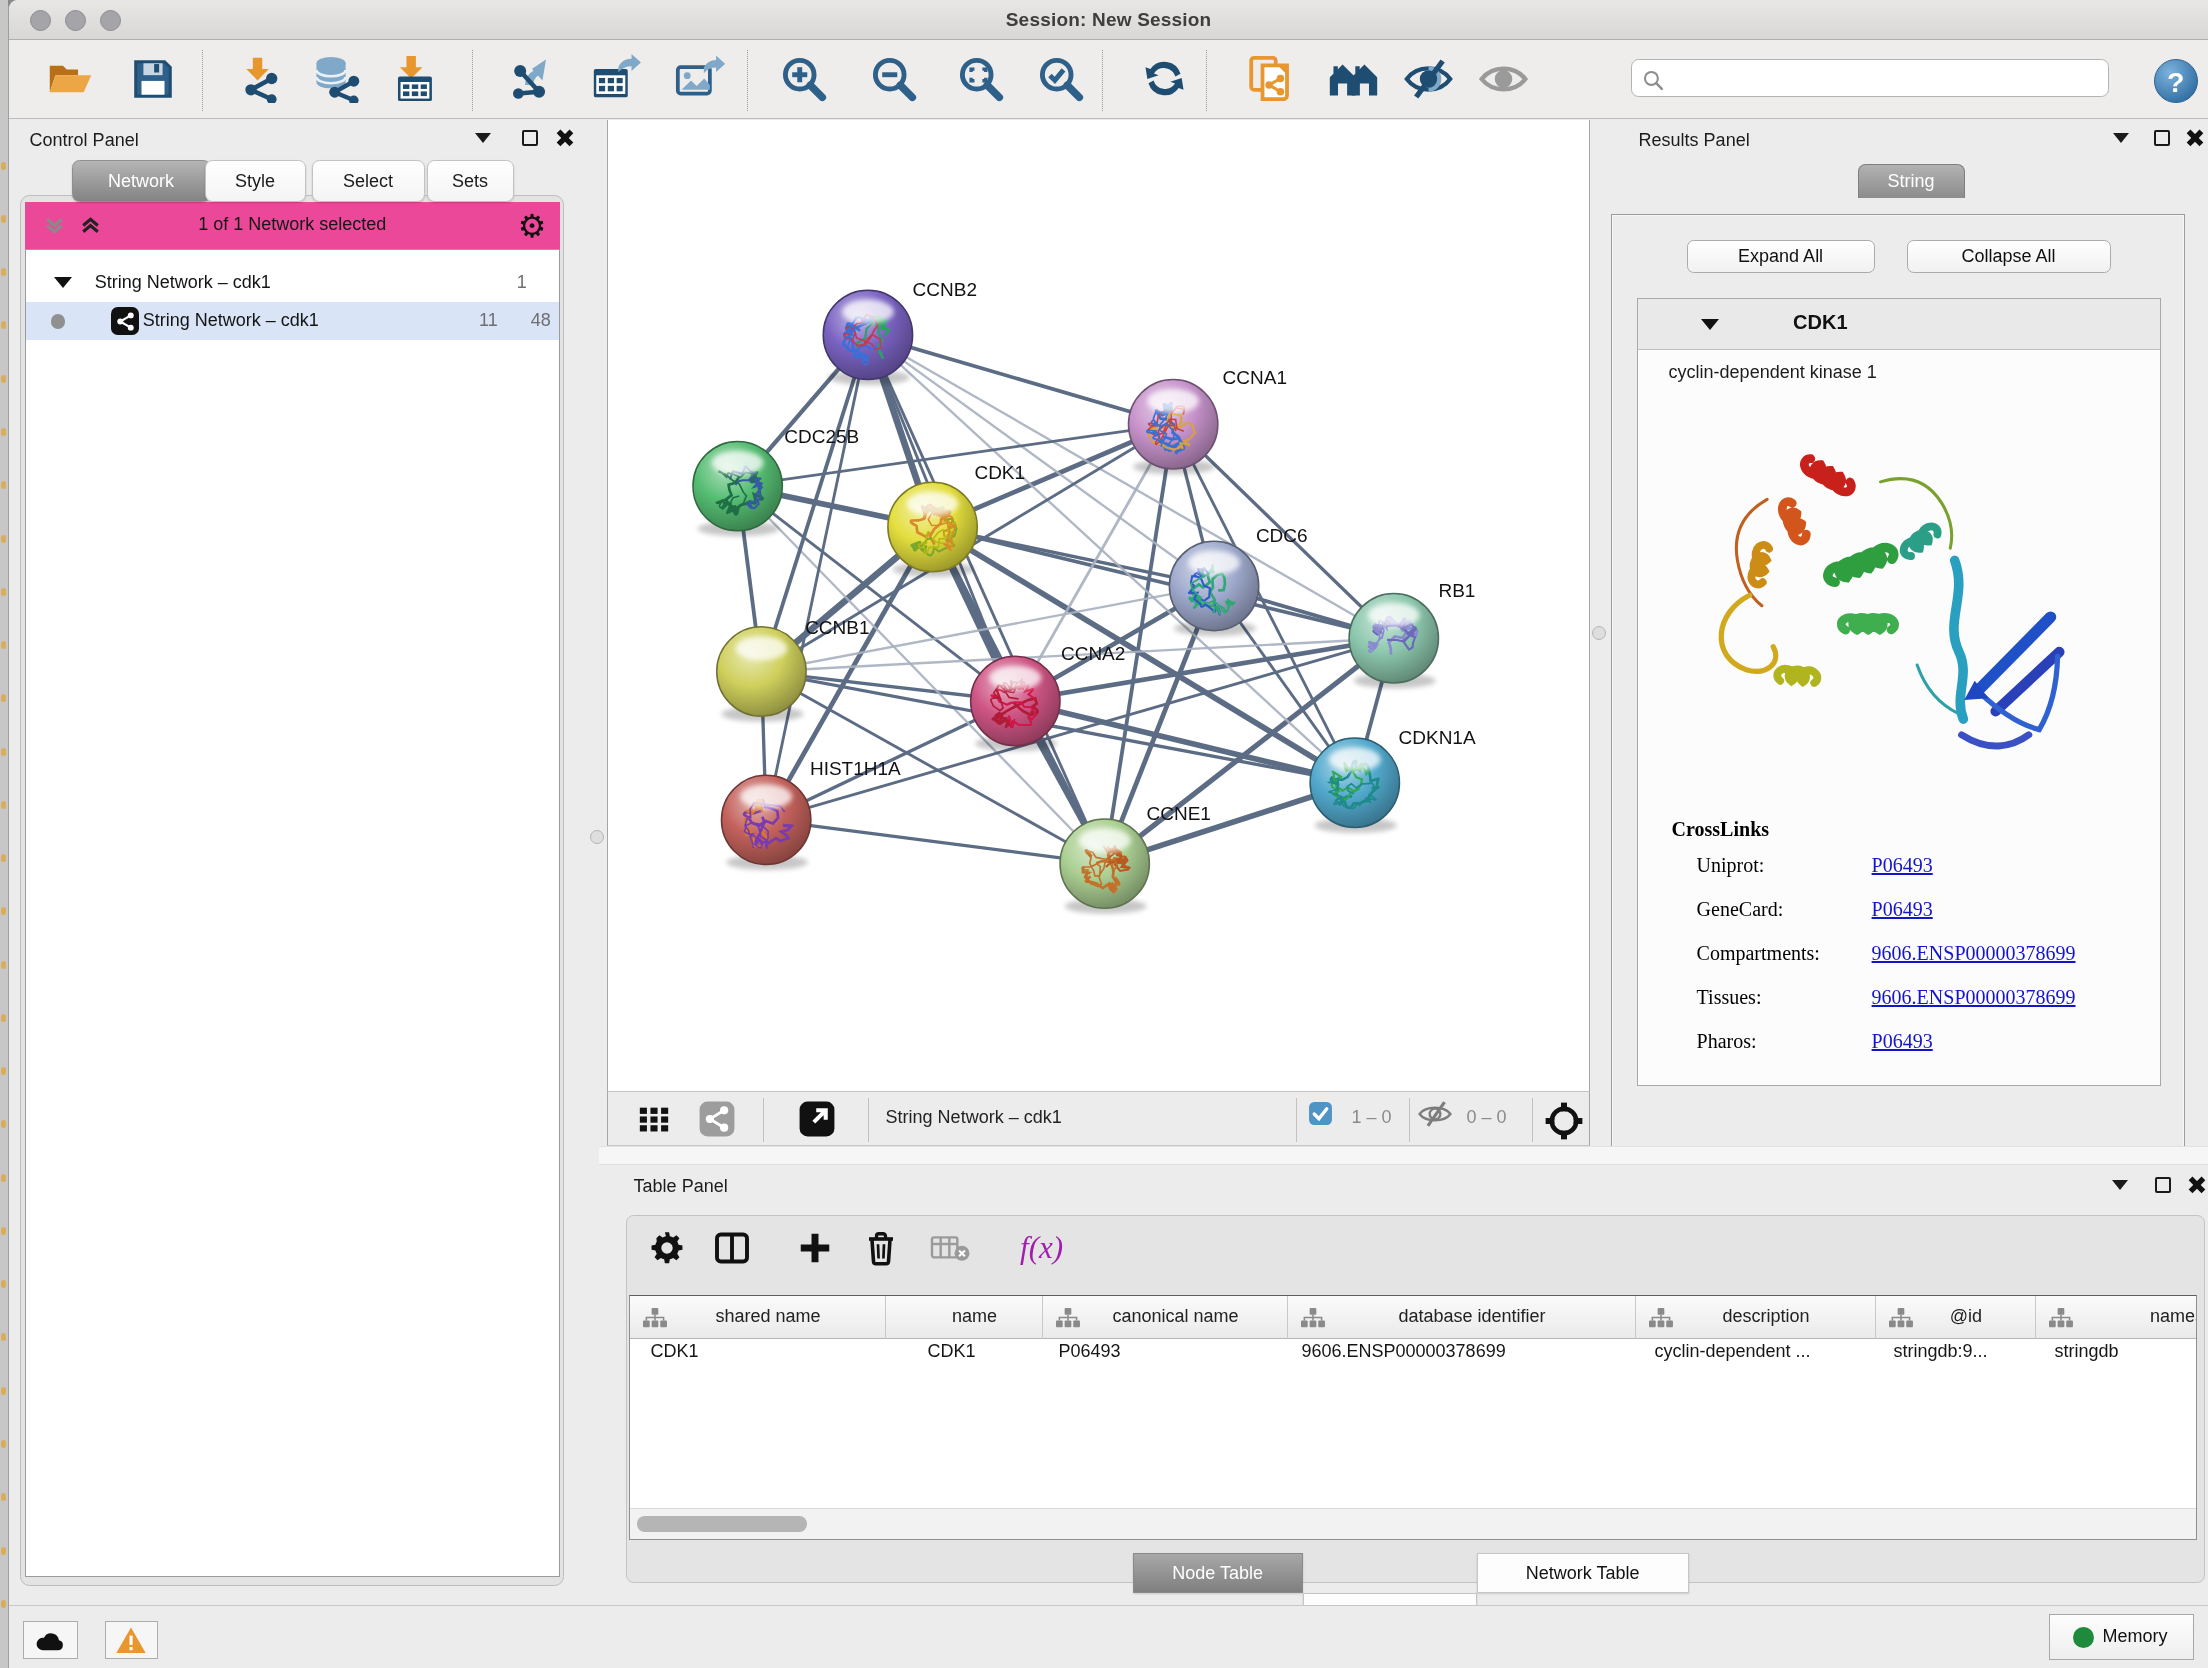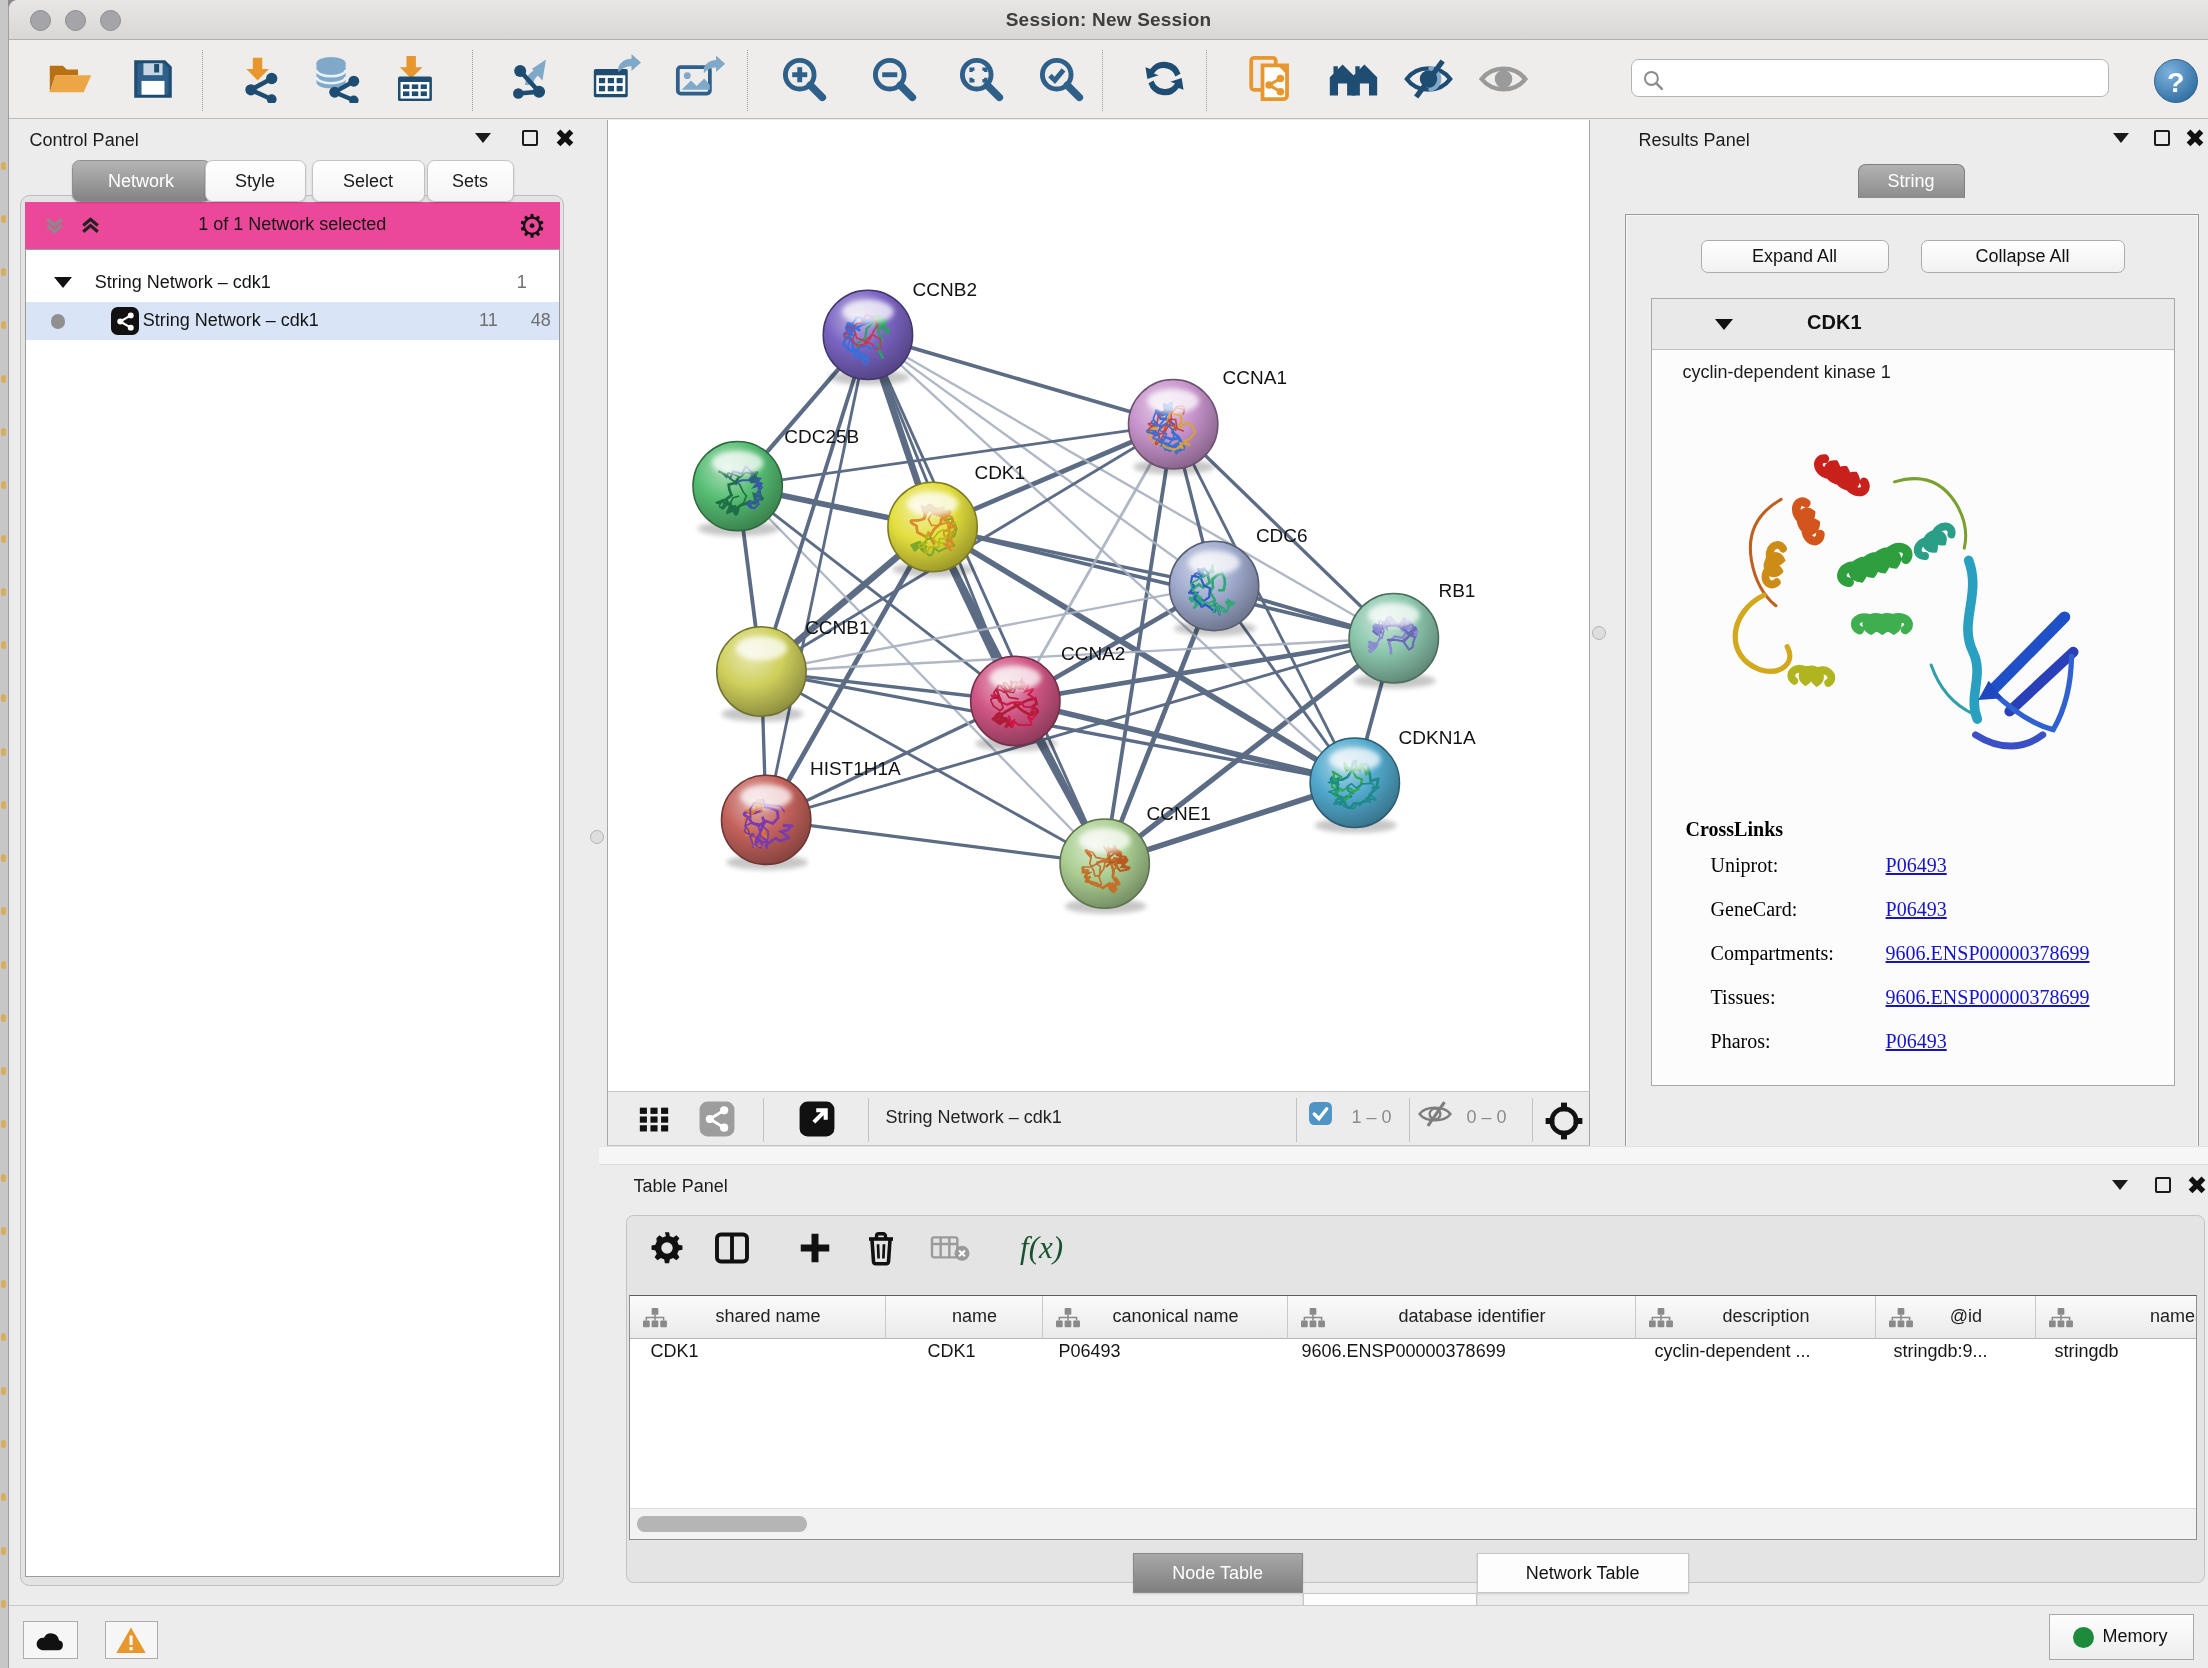--- a/index.html
+++ b/index.html
@@ -70,21 +70,21 @@
   
   .split-dot { width:14.3px; height:14.3px; border-radius:50%; background:#dedede; border:1px solid #b4b4b4; }
 
   
   #results-panel { left:1598px; top:119px; width:611px; height:1027px; background:#ececec; }
   #rp-title { position:absolute; left:32px; top:10.5px; }
   #rp-caret { position:absolute; left:506px; top:14.3px; }
   #rp-float { position:absolute; left:547px; top:11.4px; }
   #rp-close { position:absolute; left:578px; top:12.4px; }
   #rp-tab { position:absolute; left:251px; top:45px; width:107px; height:34px; background:linear-gradient(#b2b2b2,#8c8c8c); border:1px solid #7f7f7f; border-bottom:none; border-radius:7.6px 7.6px 0 0; color:#fff; font-size:18px; text-align:center; line-height:32px; }
-  #rp-group { position:absolute; left:18px; top:95px; width:574px; height:1144px; background:#ececec; border:1px solid #9c9c9c; box-shadow:inset 0 0 0 1px #f6f6f6;text-decoration:underline; }
+  #rp-group { position:absolute; left:4px; top:95px; width:574px; height:1144px; background:#ececec; border:1px solid #9c9c9c; box-shadow:inset 0 0 0 1px #f6f6f6;text-decoration:underline; }
   .rp-btn { position:absolute; top:25px; height:33px; background:linear-gradient(#ffffff,#f1f1f1); border:1px solid #ababab; border-radius:6.7px; font-size:18px; color:#111; text-align:center; }
   #rp-expand { left:75px; width:188px; line-height:31px; }
   #rp-collapse { left:295px; width:204px; line-height:31px; }
   #rp-section { position:absolute; left:25px; top:83px; width:524px; height:788px; border:1px solid #a8a8a8; background:#fcfcfc; }
   #rp-sec-header { position:absolute; left:0; top:0; width:100%; height:51px; background:#e9e9e9; border-bottom:1px solid #bfbfbf; }
   #rp-sec-caret { position:absolute; left:63px; top:20px; width:0; height:0; border-left:9.5px solid transparent; border-right:9.5px solid transparent; border-top:11.4px solid #111; }
   #rp-gene-name { position:absolute; left:0; top:12.4px; width:70%; text-align:center; font-size:20px; font-weight:bold; color:#111; }
   #rp-gene-desc { position:absolute; left:31px; top:63px; font-size:18px; color:#1c1c1c; }
   #protein-img { position:absolute; left:57px; top:148px; }
   #rp-crosslinks { position:absolute; left:34px; top:519px; width:100%; font-family:"Liberation Serif", serif; font-size:20px; }
@@ -855,21 +855,21 @@
                 <rect x="1.5" y="3" width="19" height="15" rx="1.5"></rect>
                 <line x1="1.5" y1="8" x2="20.5" y2="8"></line>
                 <line x1="8" y1="3" x2="8" y2="18"></line>
                 <line x1="14.5" y1="3" x2="14.5" y2="18"></line>
               </g>
               <circle cx="24" cy="15" r="5.6" fill="#9a9a9a"></circle>
               <path d="M21.8 12.8 L26.2 17.2 M26.2 12.8 L21.8 17.2" stroke="#fff" stroke-width="1.6"></path>
             </svg>
         </div>
         <div class="tt-btn" style="left:379px; width:72px">
-          <span style="font-family:'Liberation Serif',serif; font-style:italic; font-size:31px; color:#14532d;">f(x)</span>
+          <span style="font-family:'Liberation Serif',serif; font-style:italic; font-size:31px; color:#a21caf;">f(x)</span>
         </div>
 
         <div id="tbl-box">
           <div id="tbl-header">
               <div class="th-cell" style="left: 0px; width: 256px;">
                 <span class="th-icon"><svg width="25" height="23" viewBox="0 0 26 24">
                     <g fill="#8a8a8a">
                       <rect x="10" y="1" width="7" height="7" rx="1"></rect>
                       <rect x="1" y="14" width="7" height="7" rx="1"></rect>
                       <rect x="10" y="14" width="7" height="7" rx="1"></rect>

